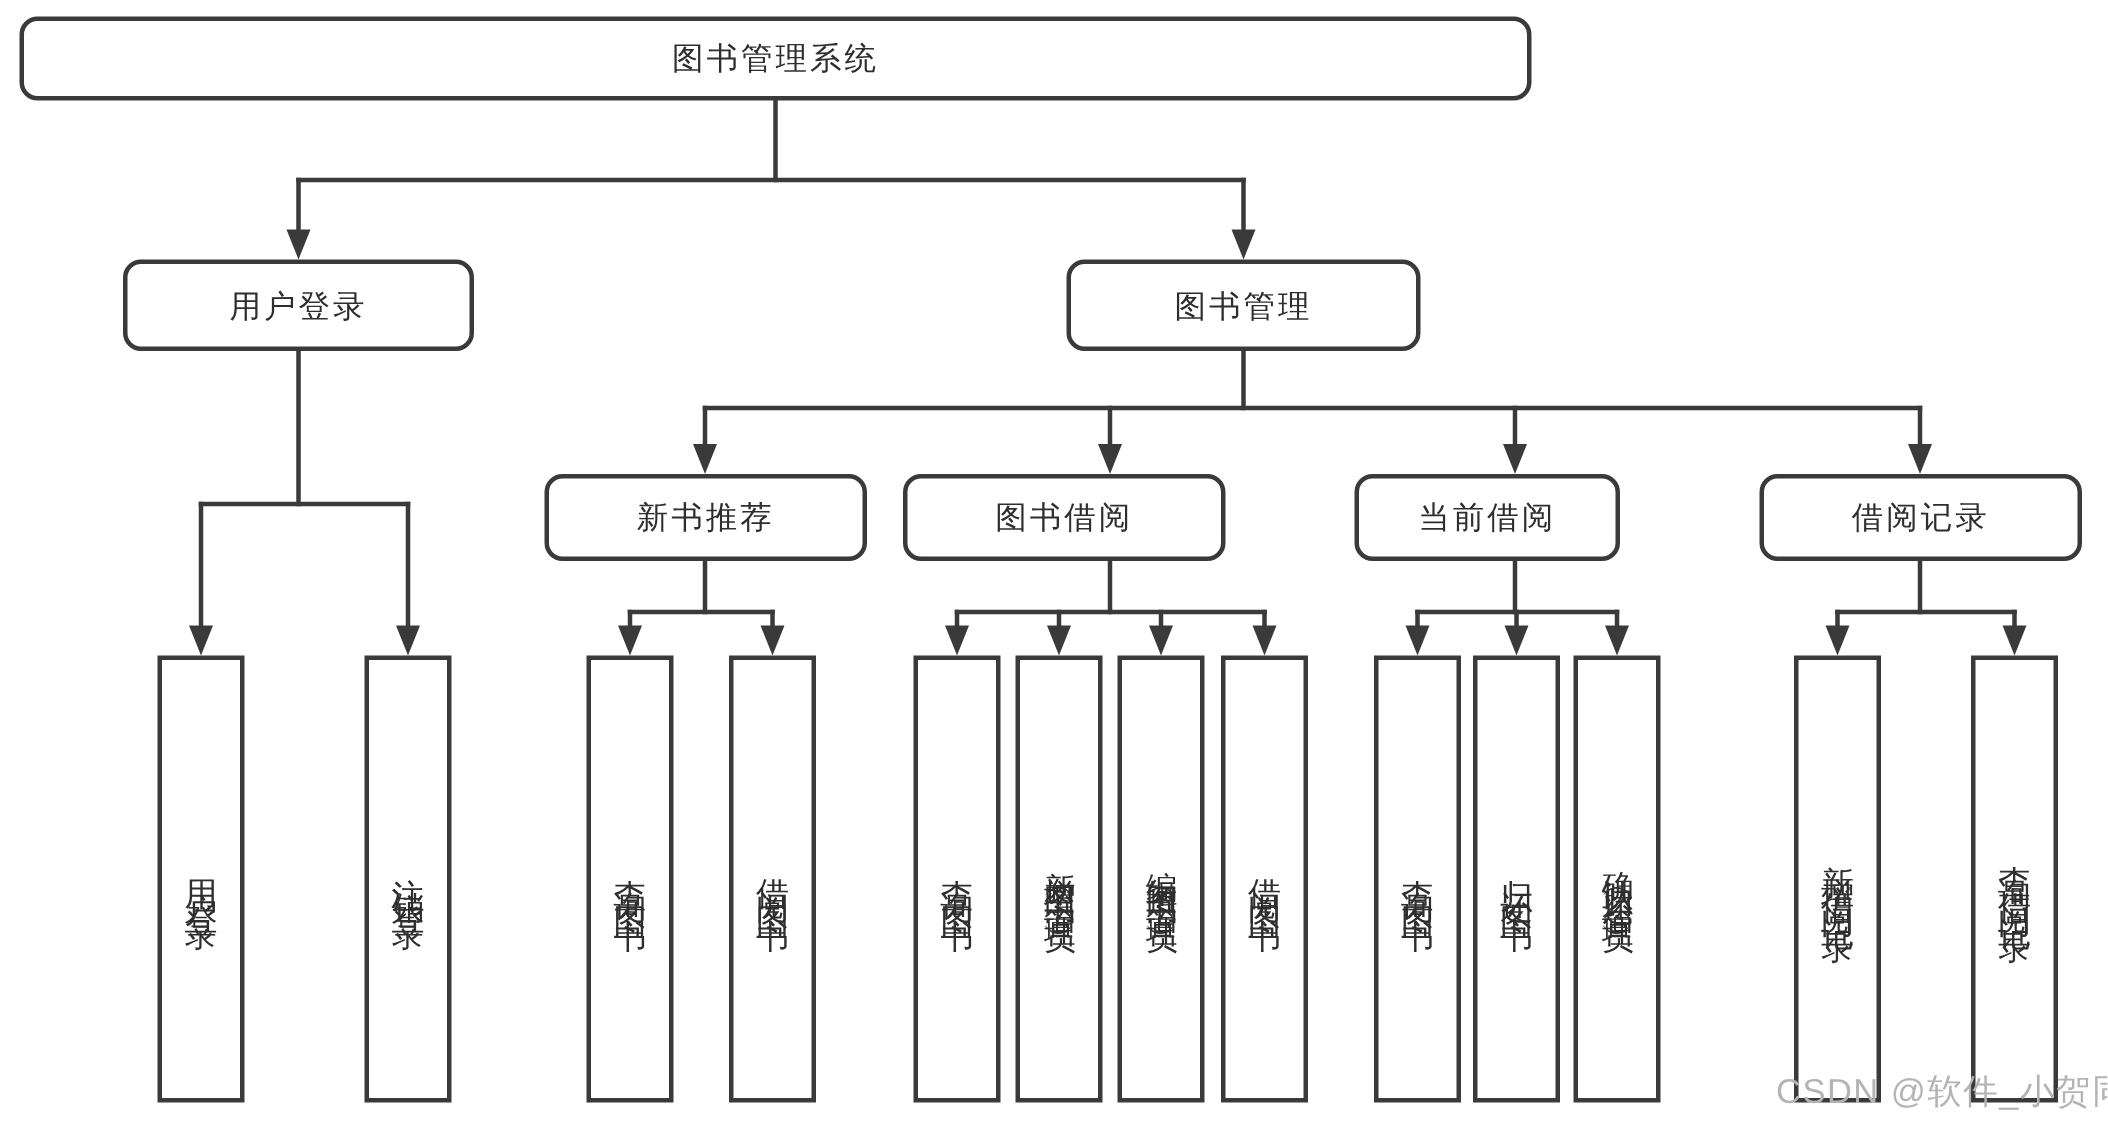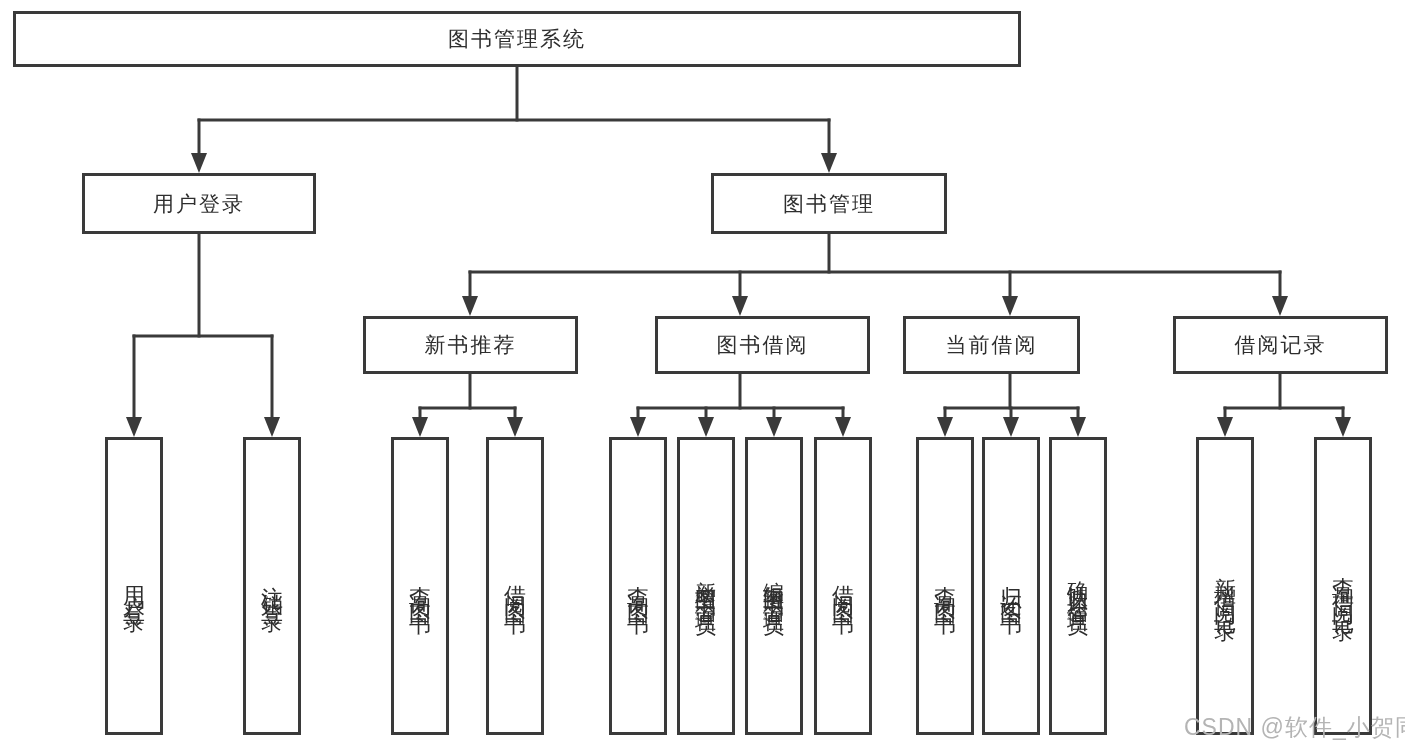--- a/index.html
+++ b/index.html
@@ -5,21 +5,21 @@
   html,body{margin:0;padding:0;background:#ffffff;}
   .canvas{
     position:relative;width:1405px;height:747px;background:#ffffff;
     font-family:"Liberation Sans",sans-serif;overflow:hidden;
   }
   .connectors{position:absolute;left:0;top:0;z-index:0;}
   .box{
     position:absolute;box-sizing:border-box;border:3px solid #3a3a3a;background:#ffffff;
     display:flex;align-items:center;justify-content:center;color:#2e2e2e;z-index:1;
   }
-  .hnode{font-size:21px;letter-spacing:2px;}
+  .hnode{font-size:21px;letter-spacing:2px;border-radius:12px;}
   .vnode .vtext{
     writing-mode:vertical-rl;text-orientation:mixed;
     font-size:22px;letter-spacing:9px;line-height:1;white-space:nowrap;color:#2e2e2e;
   }
   .vnode.long .vtext{font-size:21px;letter-spacing:5px;}
   .watermark{
     position:absolute;left:1184px;top:712px;z-index:5;
     font-size:23px;color:#b4b4b4;letter-spacing:1px;white-space:nowrap;
   }
 </style>
@@ -111,21 +111,21 @@
   <div class="box hnode" style="left:82px;top:173px;width:234px;height:61px;">
     <span>用户登录</span>
   </div>
   <div class="box hnode" style="left:711px;top:173px;width:236px;height:61px;">
     <span>图书管理</span>
   </div>
 
   <div class="box hnode" style="left:363px;top:316px;width:215px;height:58px;">
     <span>新书推荐</span>
   </div>
-  <div class="box hnode" style="left:655px;top:316px;width:215px;height:58px;">
+  <div class="box hnode" style="left:602px;top:316px;width:215px;height:58px;">
     <span>图书借阅</span>
   </div>
   <div class="box hnode" style="left:903px;top:316px;width:177px;height:58px;">
     <span>当前借阅</span>
   </div>
   <div class="box hnode" style="left:1173px;top:316px;width:215px;height:58px;">
     <span>借阅记录</span>
   </div>
 
   <div class="box vnode" style="left:105px;top:437px;width:58px;height:298px;">

